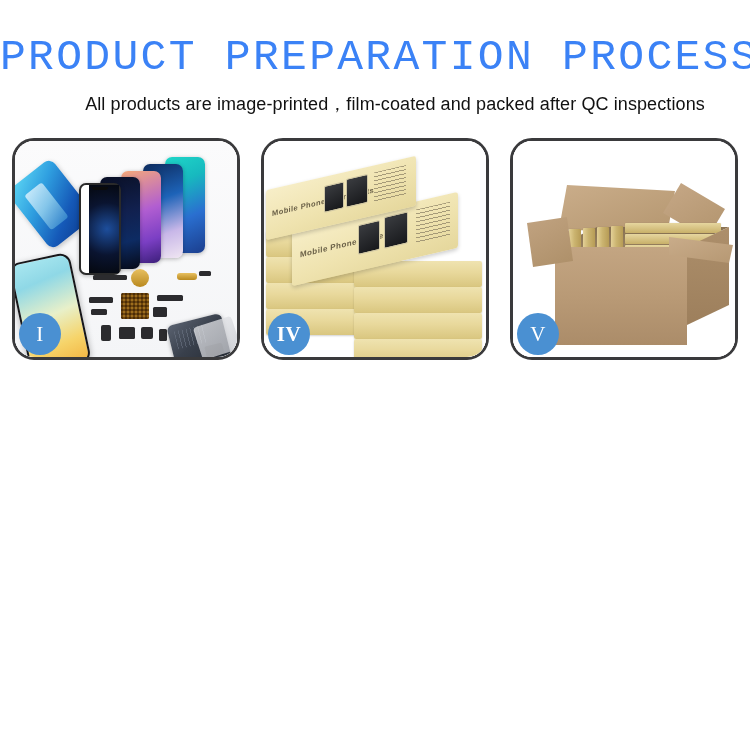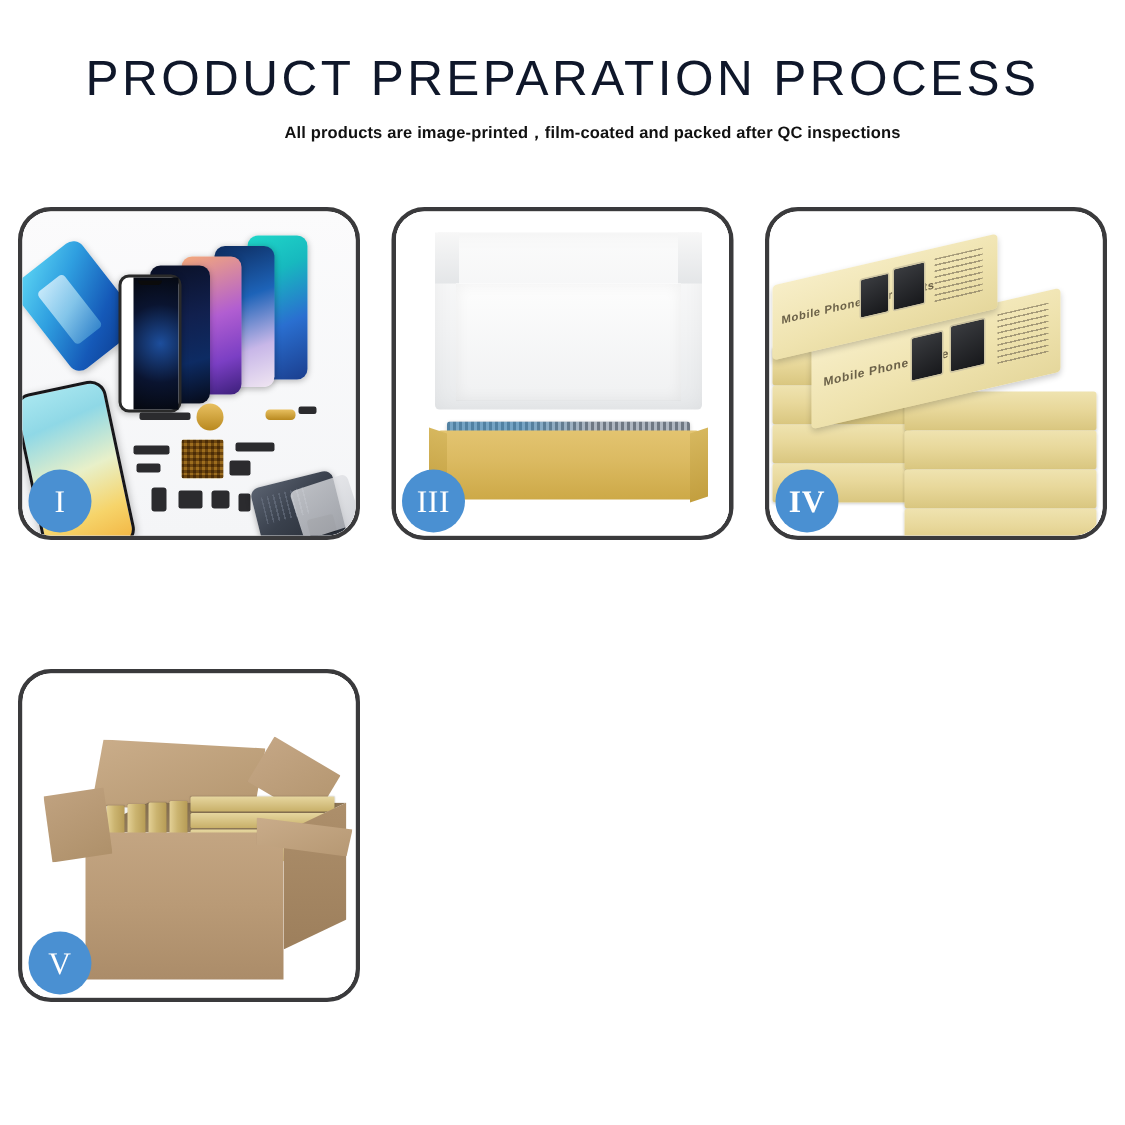--- a/index.html
+++ b/index.html
@@ -14,33 +14,33 @@
     overflow: hidden;
     position: relative;
   }
 
   
   .header {
     padding-top: 34px;
     text-align: center;
   }
   .title {
-    font-family: Liberation Sans, sans-serif;
-    font-size: 33px;
+    font-family: Liberation Mono, monospace;
+    font-size: 43px;
     font-weight: 500;
     letter-spacing: 2.3px;
-    color: #0f172a;
+    color: #3b82f6;
     line-height: 1.1;
     white-space: nowrap;
   }
   .subtitle {
     margin-top: 11px;
     font-family: "Liberation Sans", sans-serif;
-    font-size: 11px;
-    font-weight: 700;
+    font-size: 18px;
+    font-weight: 400;
     letter-spacing: 0.1px;
     color: #111111;
     white-space: nowrap;
     padding-left: 40px;
   }
 
   
   .grid {
     position: absolute;
     top: 138px;
@@ -378,30 +378,20 @@
         <div class="prt" style="left:54px;top:58px;width:12px;height:12px;border-radius:2px;"></div>
         <div class="prt" style="left:72px;top:60px;width:8px;height:12px;"></div>
         <div class="backplate"></div>
         <div class="tool-sil"></div>
       </div>
     </div>
     <div class="badge">I</div>
   </div>
 
 
-  <div class="panel">
-    <div class="panel-inner">
-      <div class="p3-bg"></div>
-      <div class="box3-lid"></div>
-      <div class="foam-face"></div>
-      <div class="box3-item"></div>
-      <div class="box3-tray"></div>
-    </div>
-    <div class="badge">III</div>
-  </div>
 
   <div class="panel">
     <div class="panel-inner">
       <div class="p4-bg"></div>
       <div class="stackwrap">
 
         <div class="kbox" style="left:0px;  top:74px;  width:92px;"></div>
         <div class="kbox" style="left:0px;  top:100px; width:92px;"></div>
         <div class="kbox" style="left:0px;  top:126px; width:92px;"></div>
         <div class="kbox" style="left:0px;  top:152px; width:92px;"></div>

